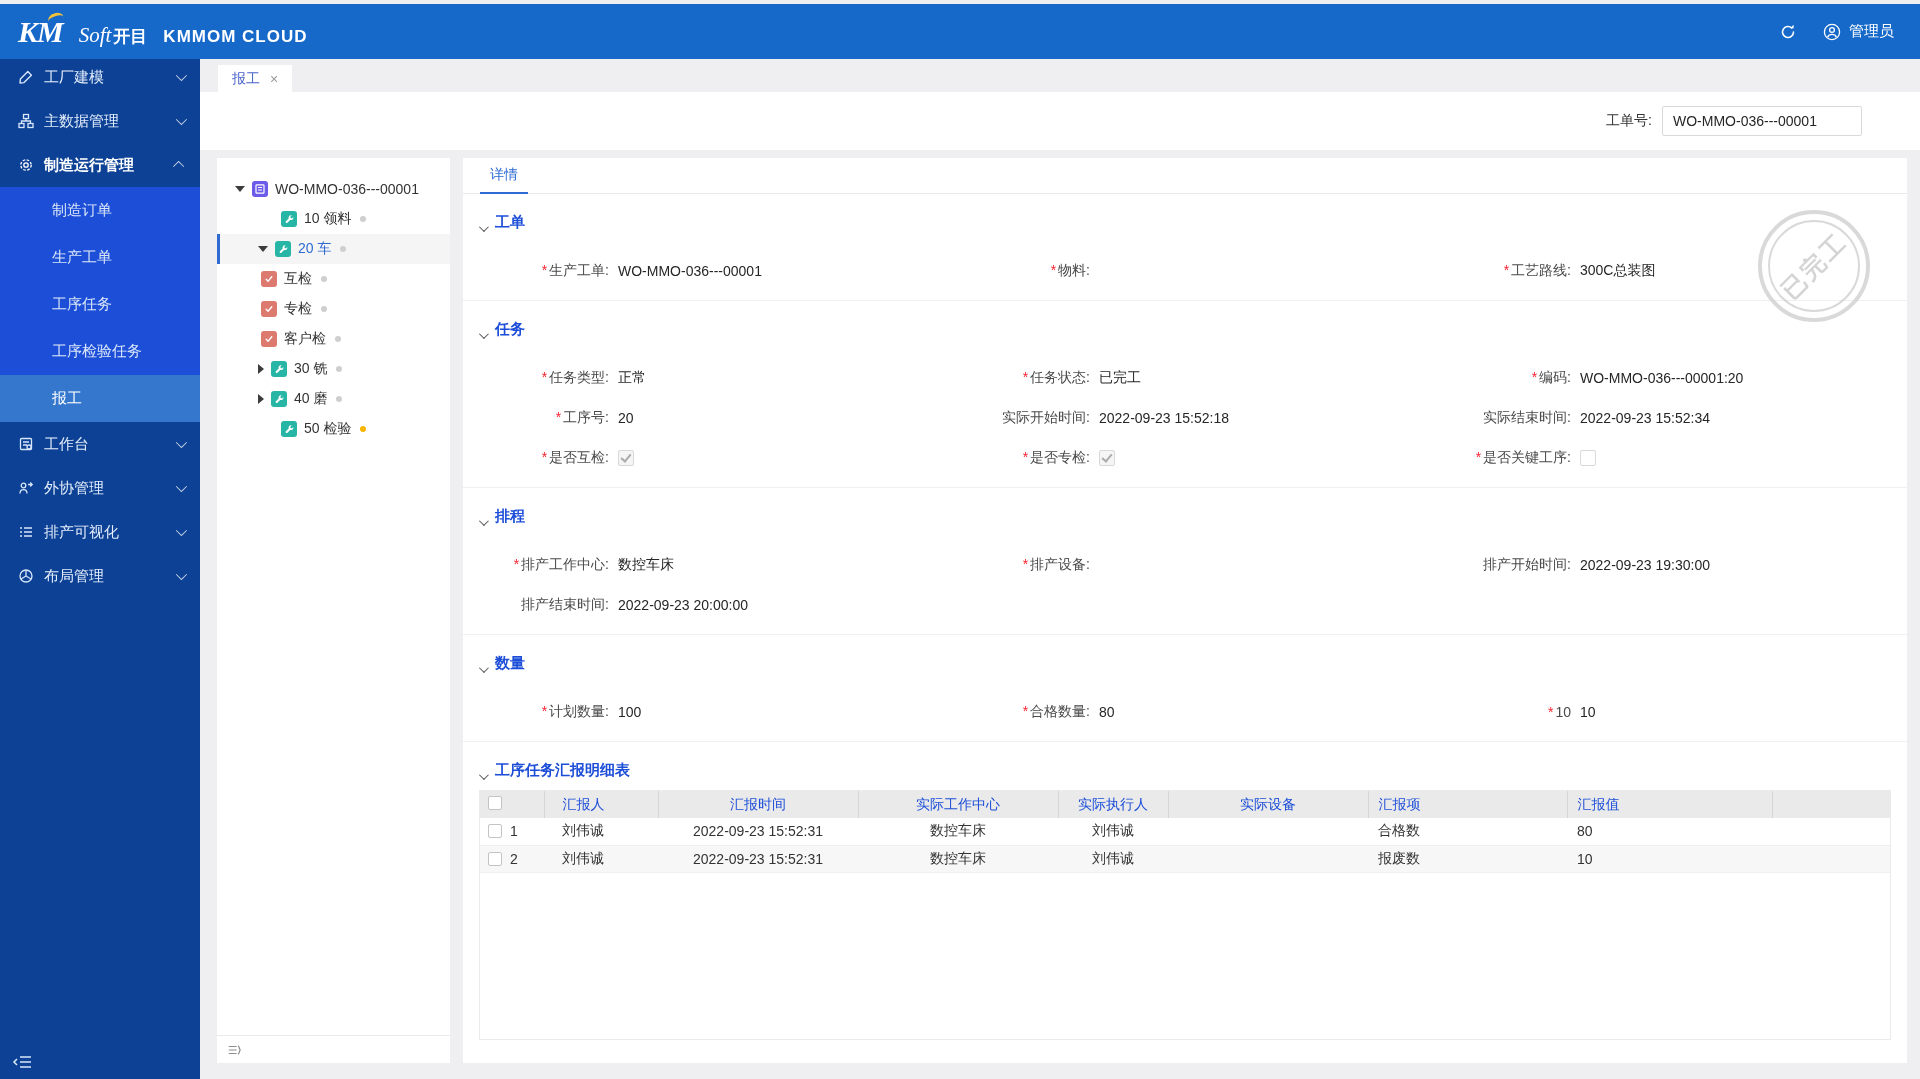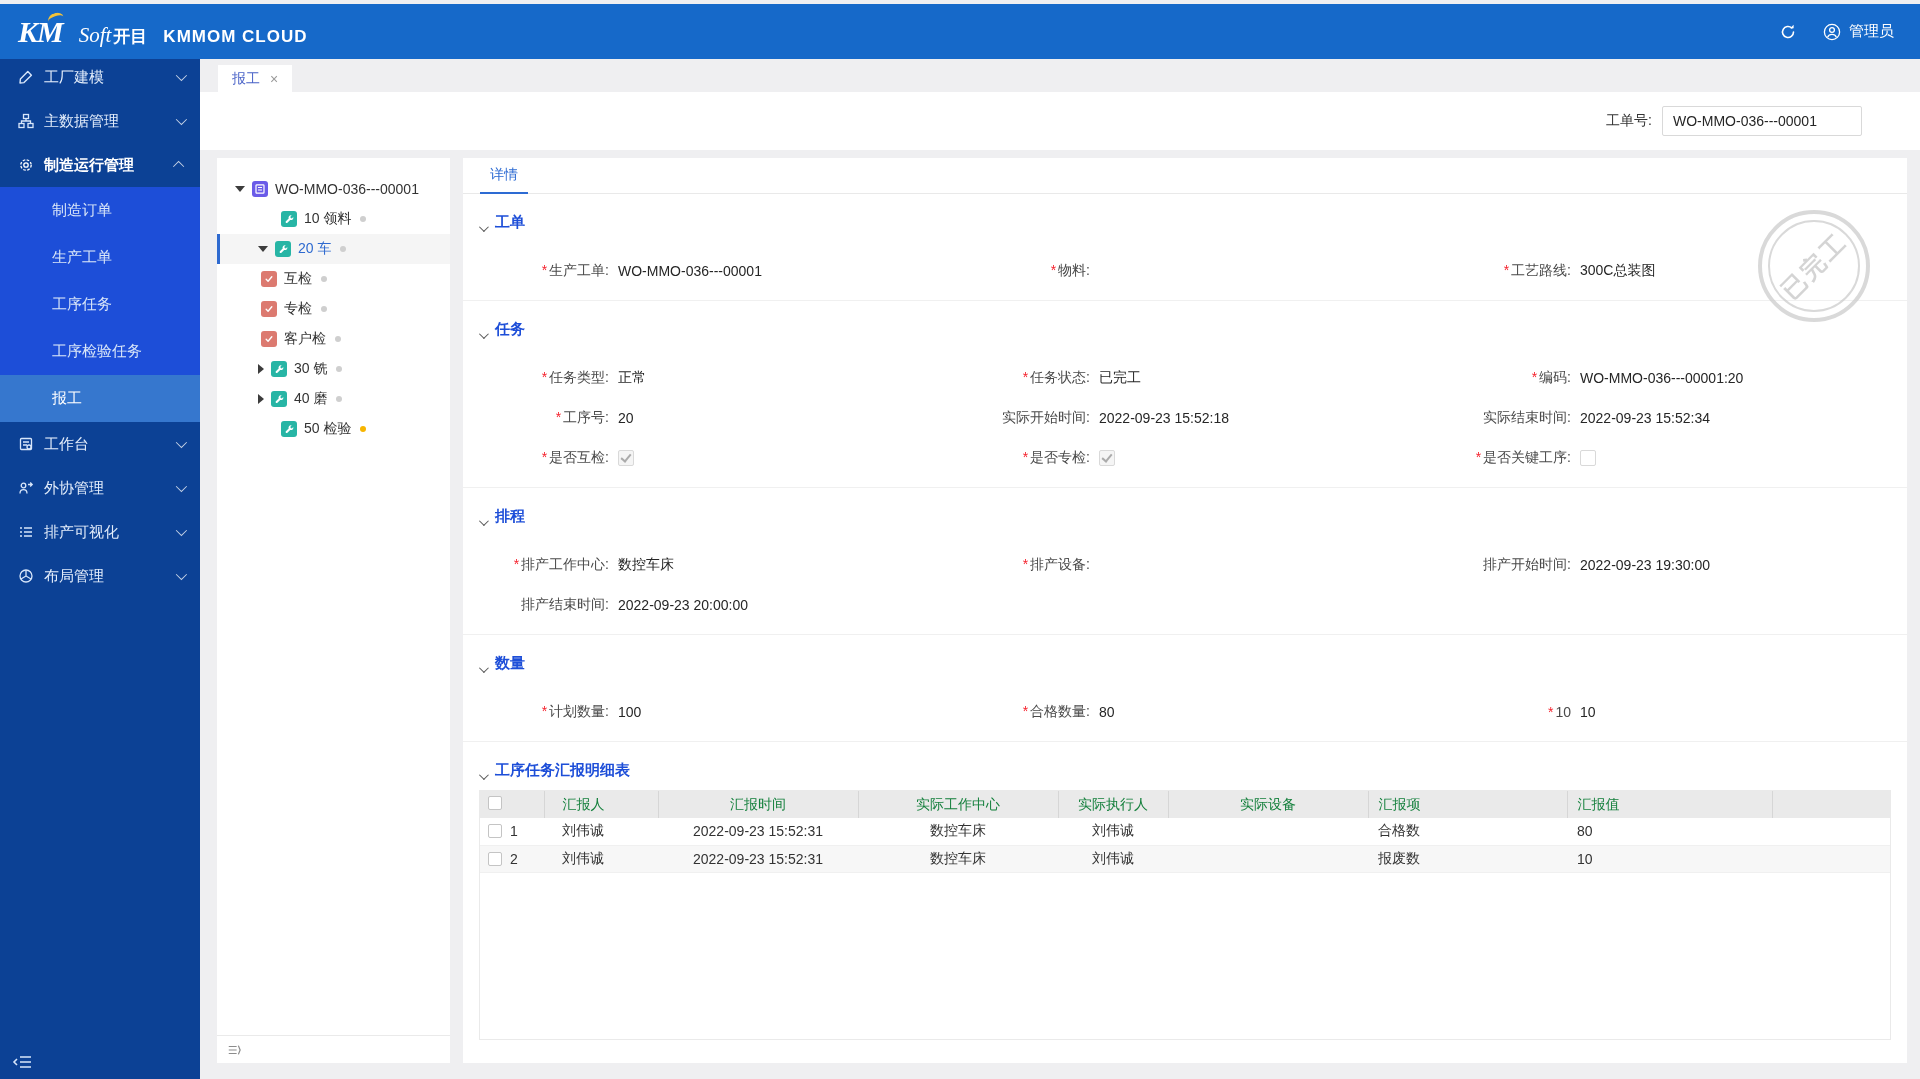--- a/index.html
+++ b/index.html
@@ -74,21 +74,21 @@
   .flabel { width:130px; text-align:right; color:#4A4A4A; white-space:nowrap; flex:none; }
   .req { color:#F5222D; margin-right:2px; font-style:normal; }
   .fvalue { margin-left:9px; color:#262626; white-space:nowrap; }
   .cb { width:16px; height:16px; border:1px solid #D9D9D9; border-radius:2px; background:#fff; position:relative; margin-left:9px; flex:none; }
   .cb.checked { background:#F5F5F5; }
   .cb.checked::after { content:""; position:absolute; left:4px; top:1px; width:4px; height:8px; border:solid #ABABAB; border-width:0 2px 2px 0; transform:rotate(40deg); }
   
   .rtable-wrap { margin-top:10px; border:1px solid #EAEAEA; height:250px; background:#fff; overflow:hidden; }
   table.rtable { width:100%; border-collapse:collapse; table-layout:fixed; font-size:14px; }
   .rtable thead tr { background:#EAEAEA; height:27px; }
-  .rtable th { font-weight:normal; color:#15803d; border-right:1px solid #D6D6D6; overflow:hidden; white-space:nowrap;margin-top:16px; }
+  .rtable th { font-weight:normal; color:#1d4ed8; border-right:1px solid #D6D6D6; overflow:hidden; white-space:nowrap;margin-top:16px; }
   .rtable th:last-child { border-right:none; }
   .rtable tbody tr { height:27px; border-bottom:1px solid #F0F0F0; }
   .rtable tbody tr:nth-child(2) { background:#F7F7F7; }
   .rtable td { overflow:hidden; white-space:nowrap; color:#333; }
   .cell-left { text-align:left; padding-left:18px; }
   .cell-left8 { text-align:left; padding-left:10px; }
   .cell-center { text-align:center; }
   .idx-cell { display:flex; align-items:center; gap:8px; padding-left:8px; }
   .row-cb { width:14px; height:14px; border:1px solid #C4C4C4; border-radius:2px; background:#fff; flex:none; display:inline-block; }
   .hdr-cb-cell { padding-left:8px; text-align:left; }

